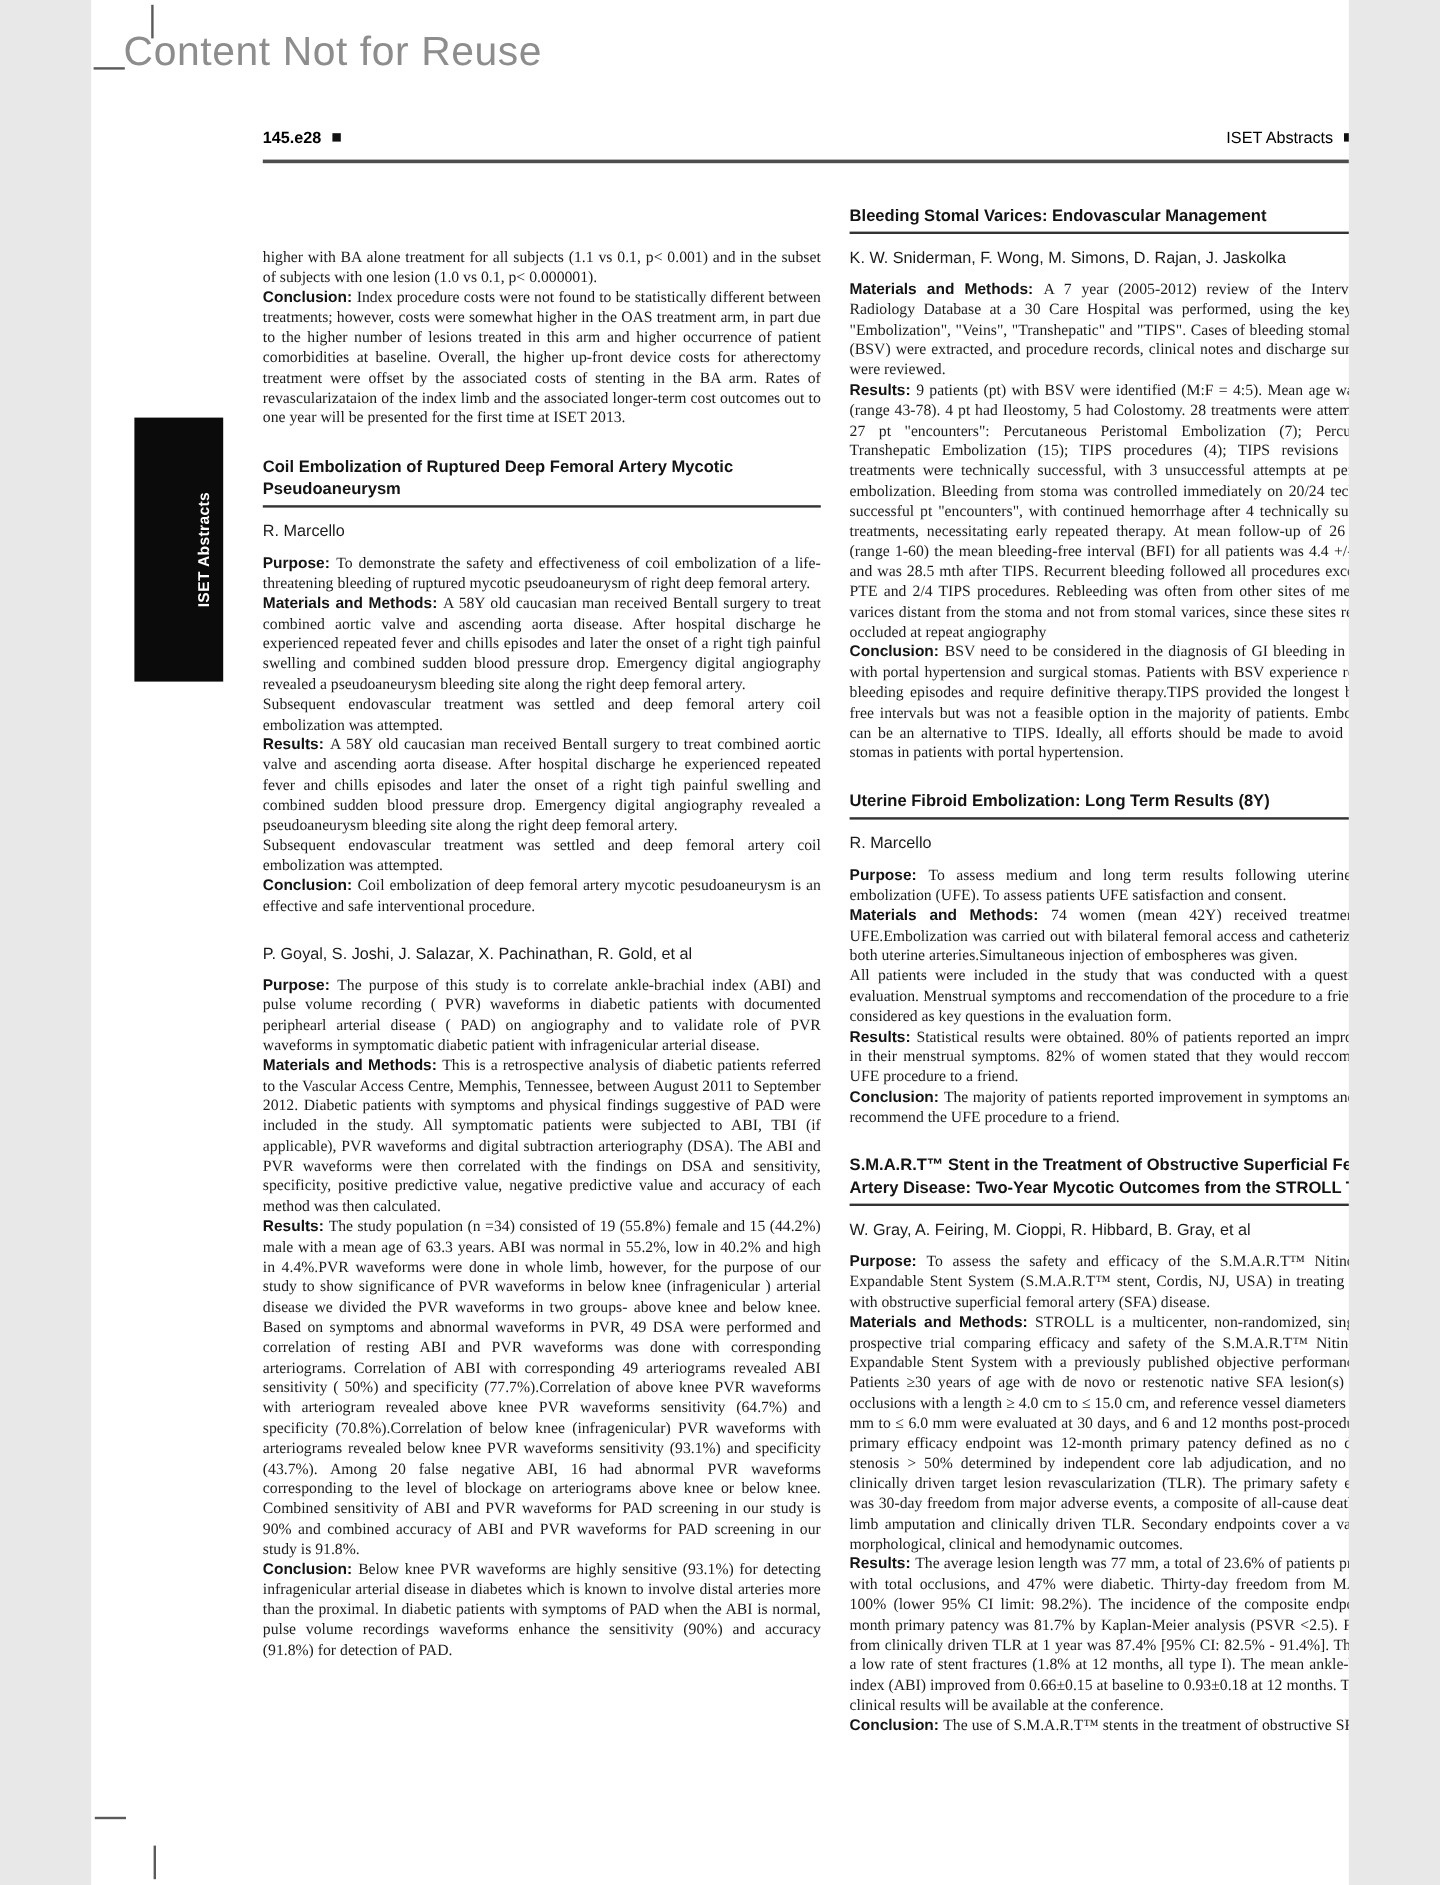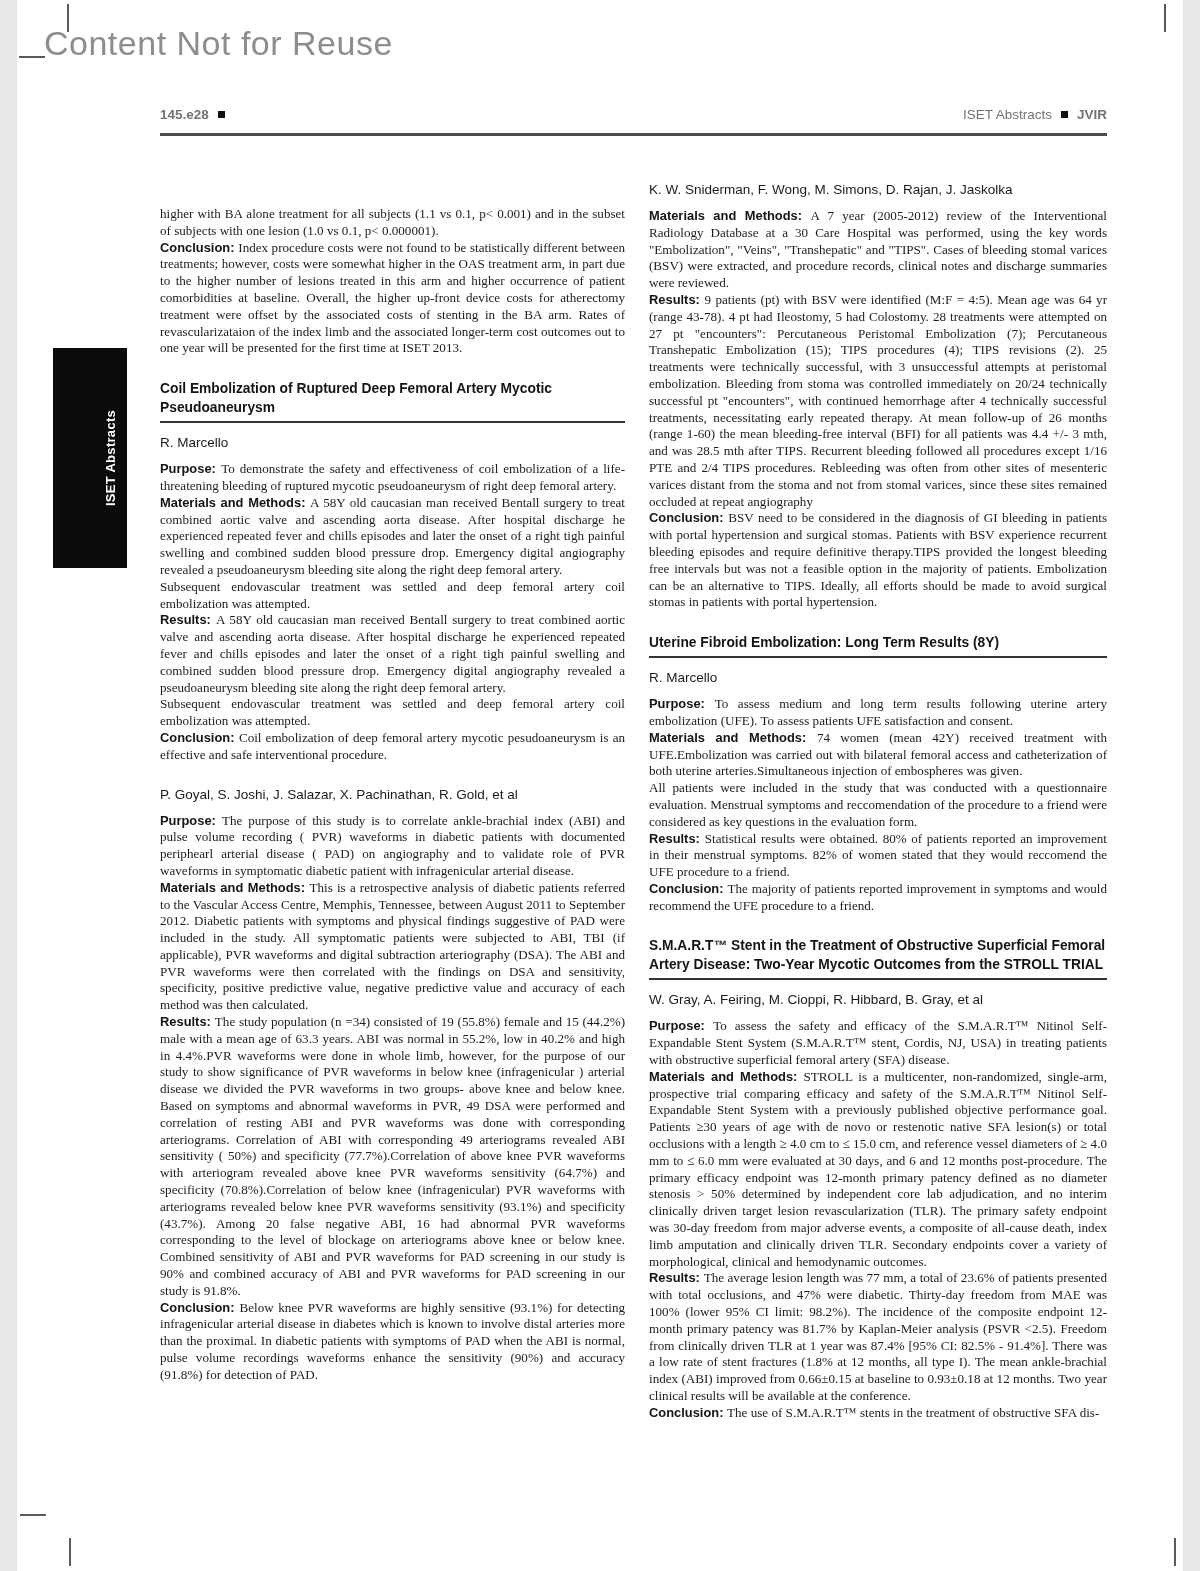--- a/index.html
+++ b/index.html
@@ -1,34 +1,34 @@
 <!DOCTYPE html>
 <html><head>
 <meta charset="utf-8">
 <style>
   html,body { margin:0; padding:0; background:#e8e8e8; }
   .page {
-    position:relative; width:1166px; height:1571px; margin:0 auto;
+    position:relative; width:1048px; height:1571px; margin:0 auto;
     background:#ffffff; overflow:hidden;
     font-family:"Liberation Serif", serif; color:#1c1c1c;
   }
   
   .watermark {
     position:absolute; left:27px; top:24px;
     font-family:"Liberation Sans", sans-serif;
     font-size:34px; font-weight:400; color:#8d8d8d; letter-spacing:0.5px;
   }
   .crop { position:absolute; background:#5a5a5a; }
   .crop.v { width:2px; height:28px; }
   .crop.h { width:26px; height:2px; }
   
   .header-row {
     position:absolute; left:143px; top:107px; width:947px;
     display:flex; justify-content:space-between; align-items:center;
-    font-family:"Liberation Sans", sans-serif; font-size:13.5px; color:#737373;
+    font-family:"Liberation Sans", sans-serif; font-size:13.5px; color:#000000;
   }
   .header-left { font-weight:700; display:flex; align-items:center; gap:9px; }
   .header-right { display:flex; align-items:center; gap:9px; }
   .header-right .journal { font-weight:700; }
   .sq { display:inline-block; width:7px; height:7px; background:#111; }
   .header-rule { position:absolute; left:143px; top:133px; width:947px; height:3px; background:#4d4d4d; }
   
   .side-tab {
     position:absolute; left:36px; top:348px; width:74px; height:220px;
     background:#0b0b0b;
@@ -116,20 +116,21 @@
       <p class="para"><span class="lbl">Materials and Methods: </span><span>This is a retrospective analysis of diabetic patients referred to the Vascular Access Centre, Memphis, Tennessee, between August 2011 to September 2012. Diabetic patients with symptoms and physical findings suggestive of PAD were included in the study. All symptomatic patients were subjected to ABI, TBI (if applicable), PVR waveforms and digital subtraction arteriography (DSA). The ABI and PVR waveforms were then correlated with the findings on DSA and sensitivity, specificity, positive predictive value, negative predictive value and accuracy of each method was then calculated.</span></p>
       <p class="para"><span class="lbl">Results: </span><span>The study population (n =34) consisted of 19 (55.8%) female and 15 (44.2%) male with a mean age of 63.3 years. ABI was normal in 55.2%, low in 40.2% and high in 4.4%.PVR waveforms were done in whole limb, however, for the purpose of our study to show significance of PVR waveforms in below knee (infragenicular ) arterial disease we divided the PVR waveforms in two groups- above knee and below knee. Based on symptoms and abnormal waveforms in PVR, 49  DSA were performed and correlation of resting ABI and PVR waveforms was done with corresponding  arteriograms. Correlation of ABI with corresponding 49 arteriograms revealed ABI sensitivity ( 50%) and specificity (77.7%).Correlation of above knee PVR waveforms with arteriogram revealed above knee PVR waveforms sensitivity (64.7%) and specificity (70.8%).Correlation of below knee (infragenicular) PVR waveforms with arteriograms revealed below knee PVR waveforms sensitivity (93.1%) and specificity (43.7%). Among 20 false negative ABI, 16 had abnormal PVR waveforms corresponding to the level of blockage on  arteriograms above knee or below knee. Combined sensitivity of ABI and PVR waveforms for PAD screening in our study is 90% and combined accuracy of ABI and PVR waveforms for PAD screening in our study is 91.8%.</span></p>
       <p class="para"><span class="lbl">Conclusion: </span><span>Below knee PVR waveforms are highly sensitive (93.1%) for detecting infragenicular arterial disease in diabetes which is known to involve distal arteries more than the proximal. In diabetic patients with symptoms of PAD when the ABI is normal, pulse volume recordings waveforms enhance the sensitivity (90%) and accuracy (91.8%) for detection of PAD.</span></p>
     </div>
 
   </div>
 
   <div class="col col-right">
 
     <div class="abstract">
+      <h2 class="abstract-title">Bleeding Stomal Varices: Endovascular Management</h2>
       <div class="authors">K. W. Sniderman, F. Wong, M. Simons, D. Rajan, J. Jaskolka</div>
       <p class="para"><span class="lbl">Materials and Methods: </span><span>A 7 year (2005-2012) review of the Interventional Radiology Database at a 30 Care Hospital was performed, using the key words "Embolization", "Veins", "Transhepatic" and "TIPS". Cases of bleeding stomal varices (BSV) were extracted, and procedure records, clinical notes and discharge summaries were reviewed.</span></p>
       <p class="para"><span class="lbl">Results: </span><span>9 patients (pt) with BSV were identified (M:F = 4:5). Mean age was 64 yr (range 43-78). 4 pt had Ileostomy, 5 had Colostomy. 28 treatments were attempted on 27 pt "encounters": Percutaneous Peristomal Embolization (7); Percutaneous Transhepatic Embolization (15); TIPS procedures (4); TIPS revisions (2). 25 treatments were technically successful, with 3 unsuccessful attempts at peristomal embolization. Bleeding from stoma was controlled immediately on 20/24 technically successful pt "encounters", with continued hemorrhage after 4 technically successful treatments, necessitating early repeated therapy. At mean follow-up of 26 months (range 1-60) the mean bleeding-free interval (BFI) for all patients was 4.4 +/- 3 mth, and was 28.5 mth after TIPS. Recurrent bleeding followed all procedures except 1/16 PTE and 2/4 TIPS procedures. Rebleeding was often from other sites of mesenteric varices distant from the stoma and not from stomal varices, since these sites remained occluded at repeat angiography</span></p>
       <p class="para"><span class="lbl">Conclusion: </span><span>BSV need to be considered in the diagnosis of GI bleeding in patients with portal hypertension and surgical stomas. Patients with BSV experience recurrent bleeding episodes and require definitive therapy.TIPS provided the longest bleeding free intervals but was not a feasible option in the majority of patients. Embolization can be an alternative to TIPS. Ideally, all efforts should be made to avoid surgical stomas in patients with portal hypertension.</span></p>
     </div>
 
     <div class="abstract">
       <h2 class="abstract-title">Uterine Fibroid Embolization: Long Term Results (8Y)</h2>
       <div class="authors">R. Marcello</div>
       <p class="para"><span class="lbl">Purpose: </span><span>To assess medium and long term results following uterine artery embolization (UFE). To assess patients UFE satisfaction and consent.</span></p>

